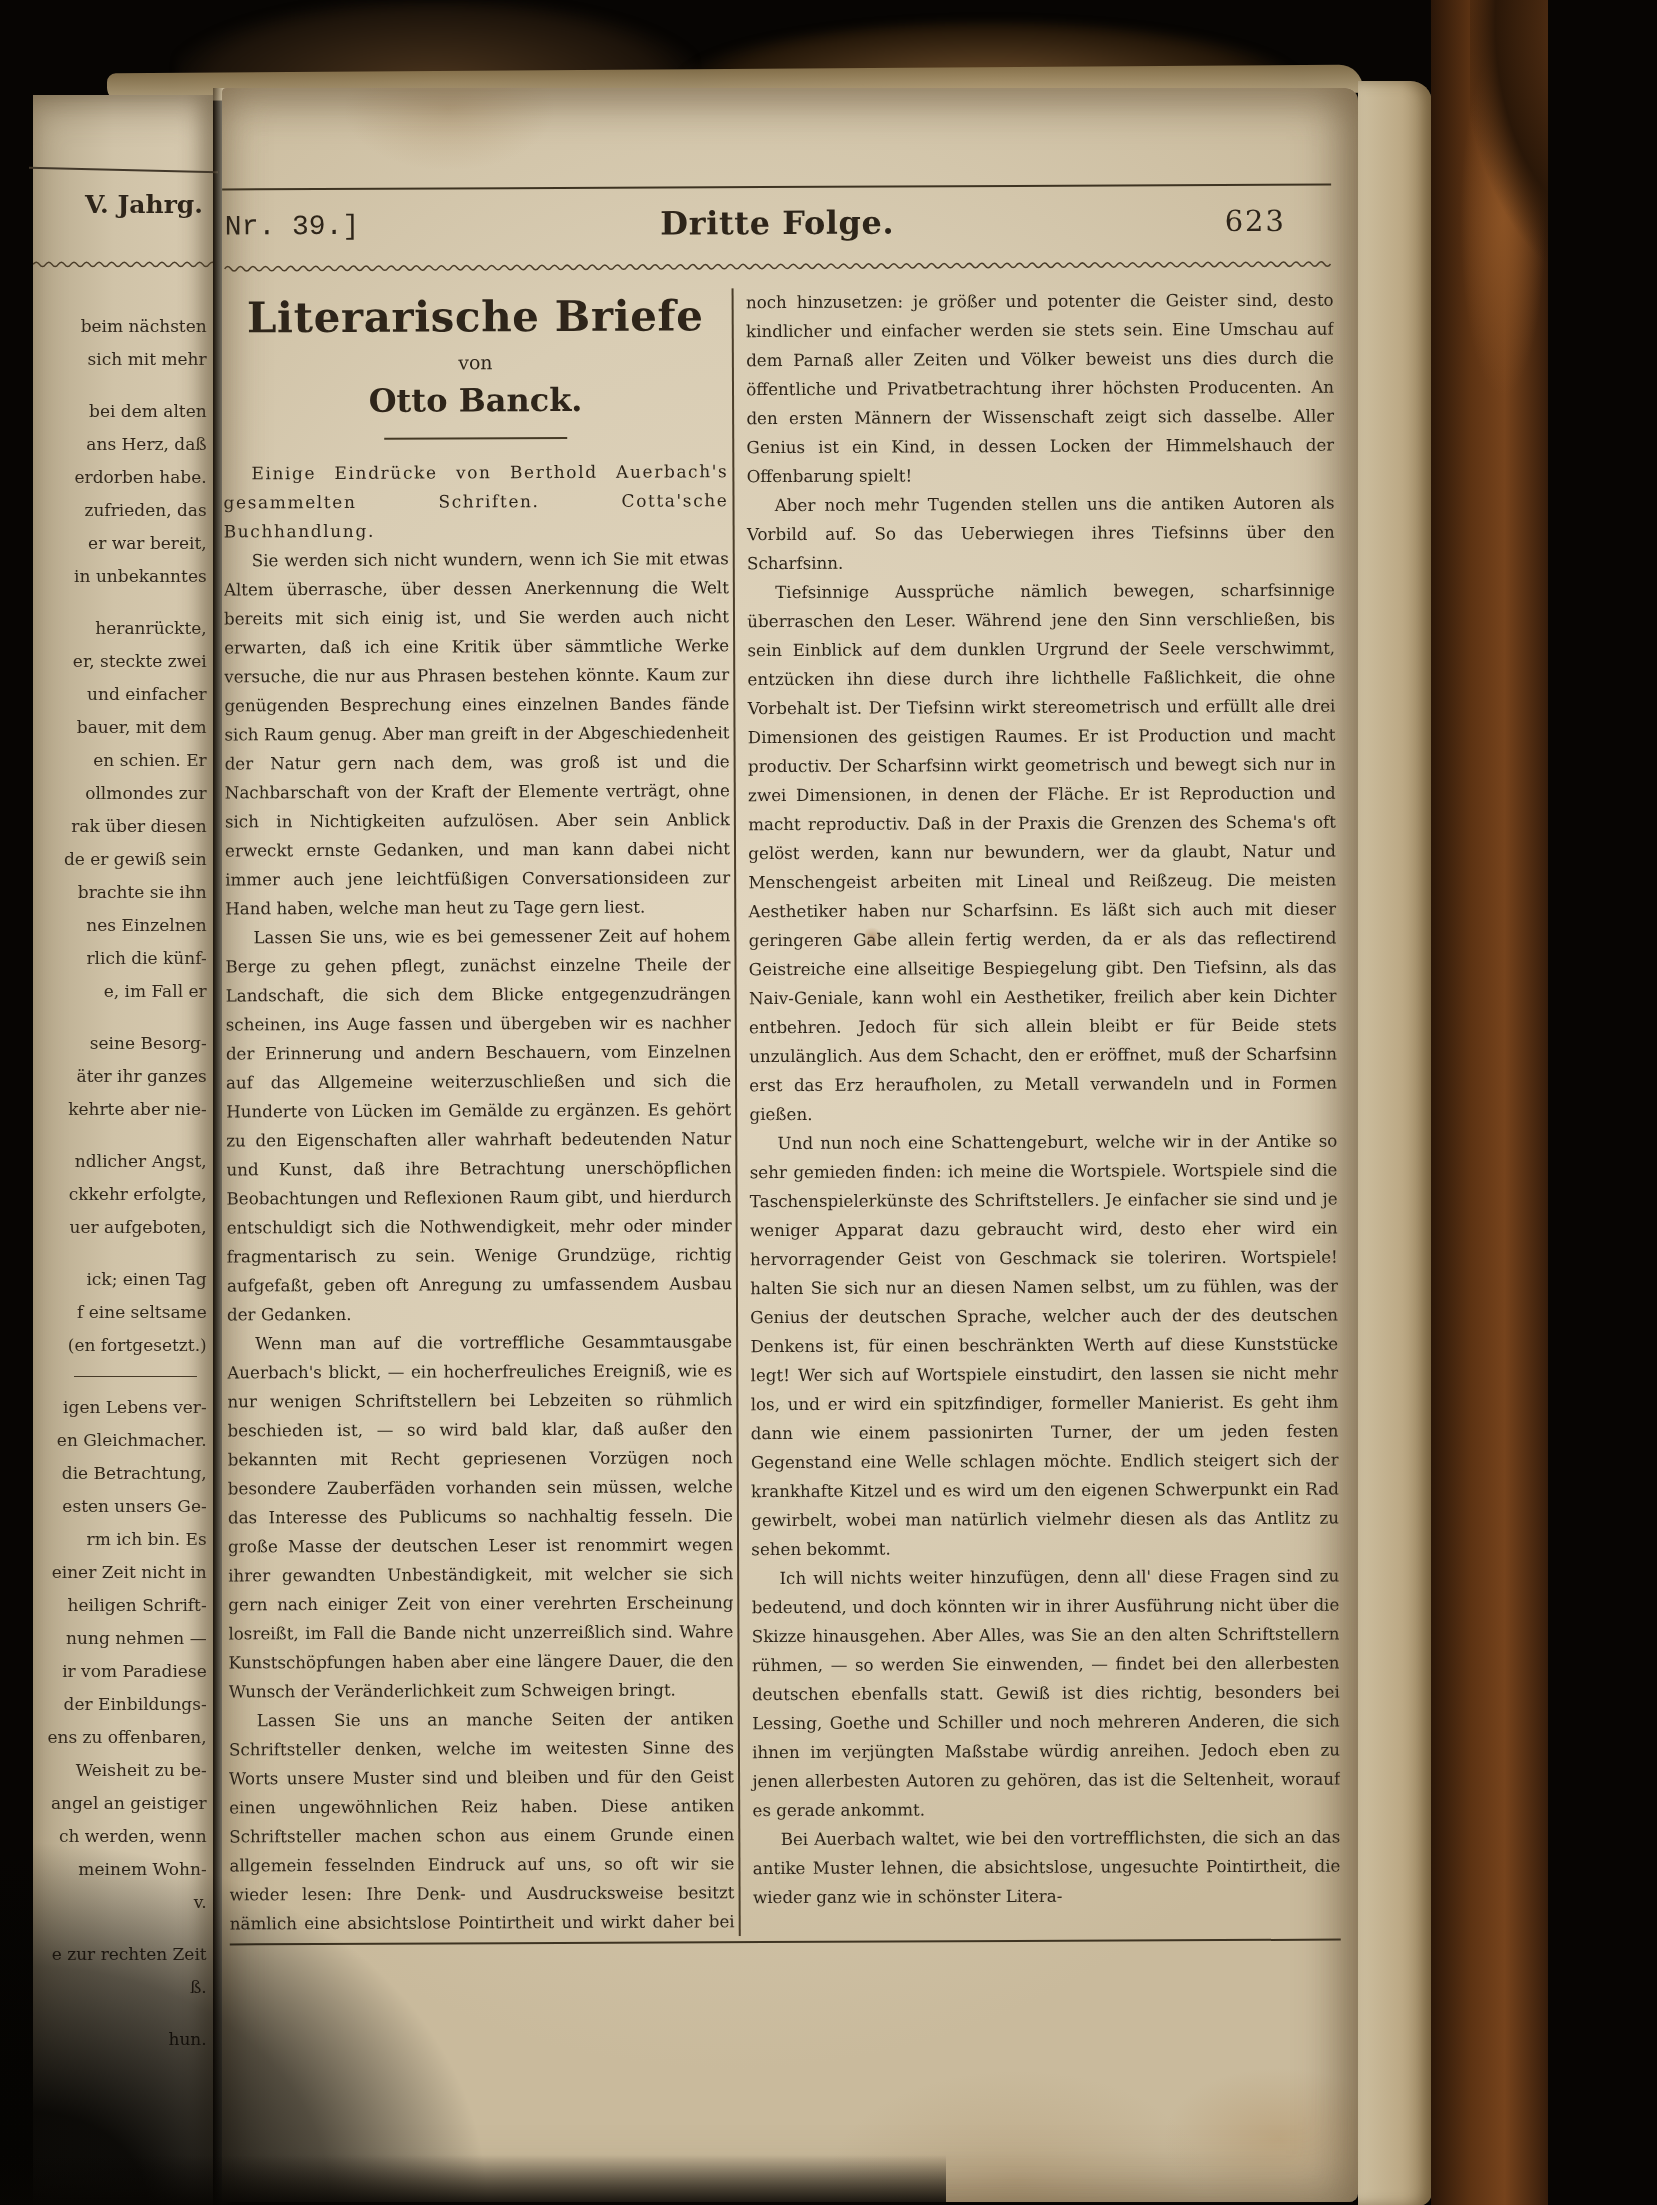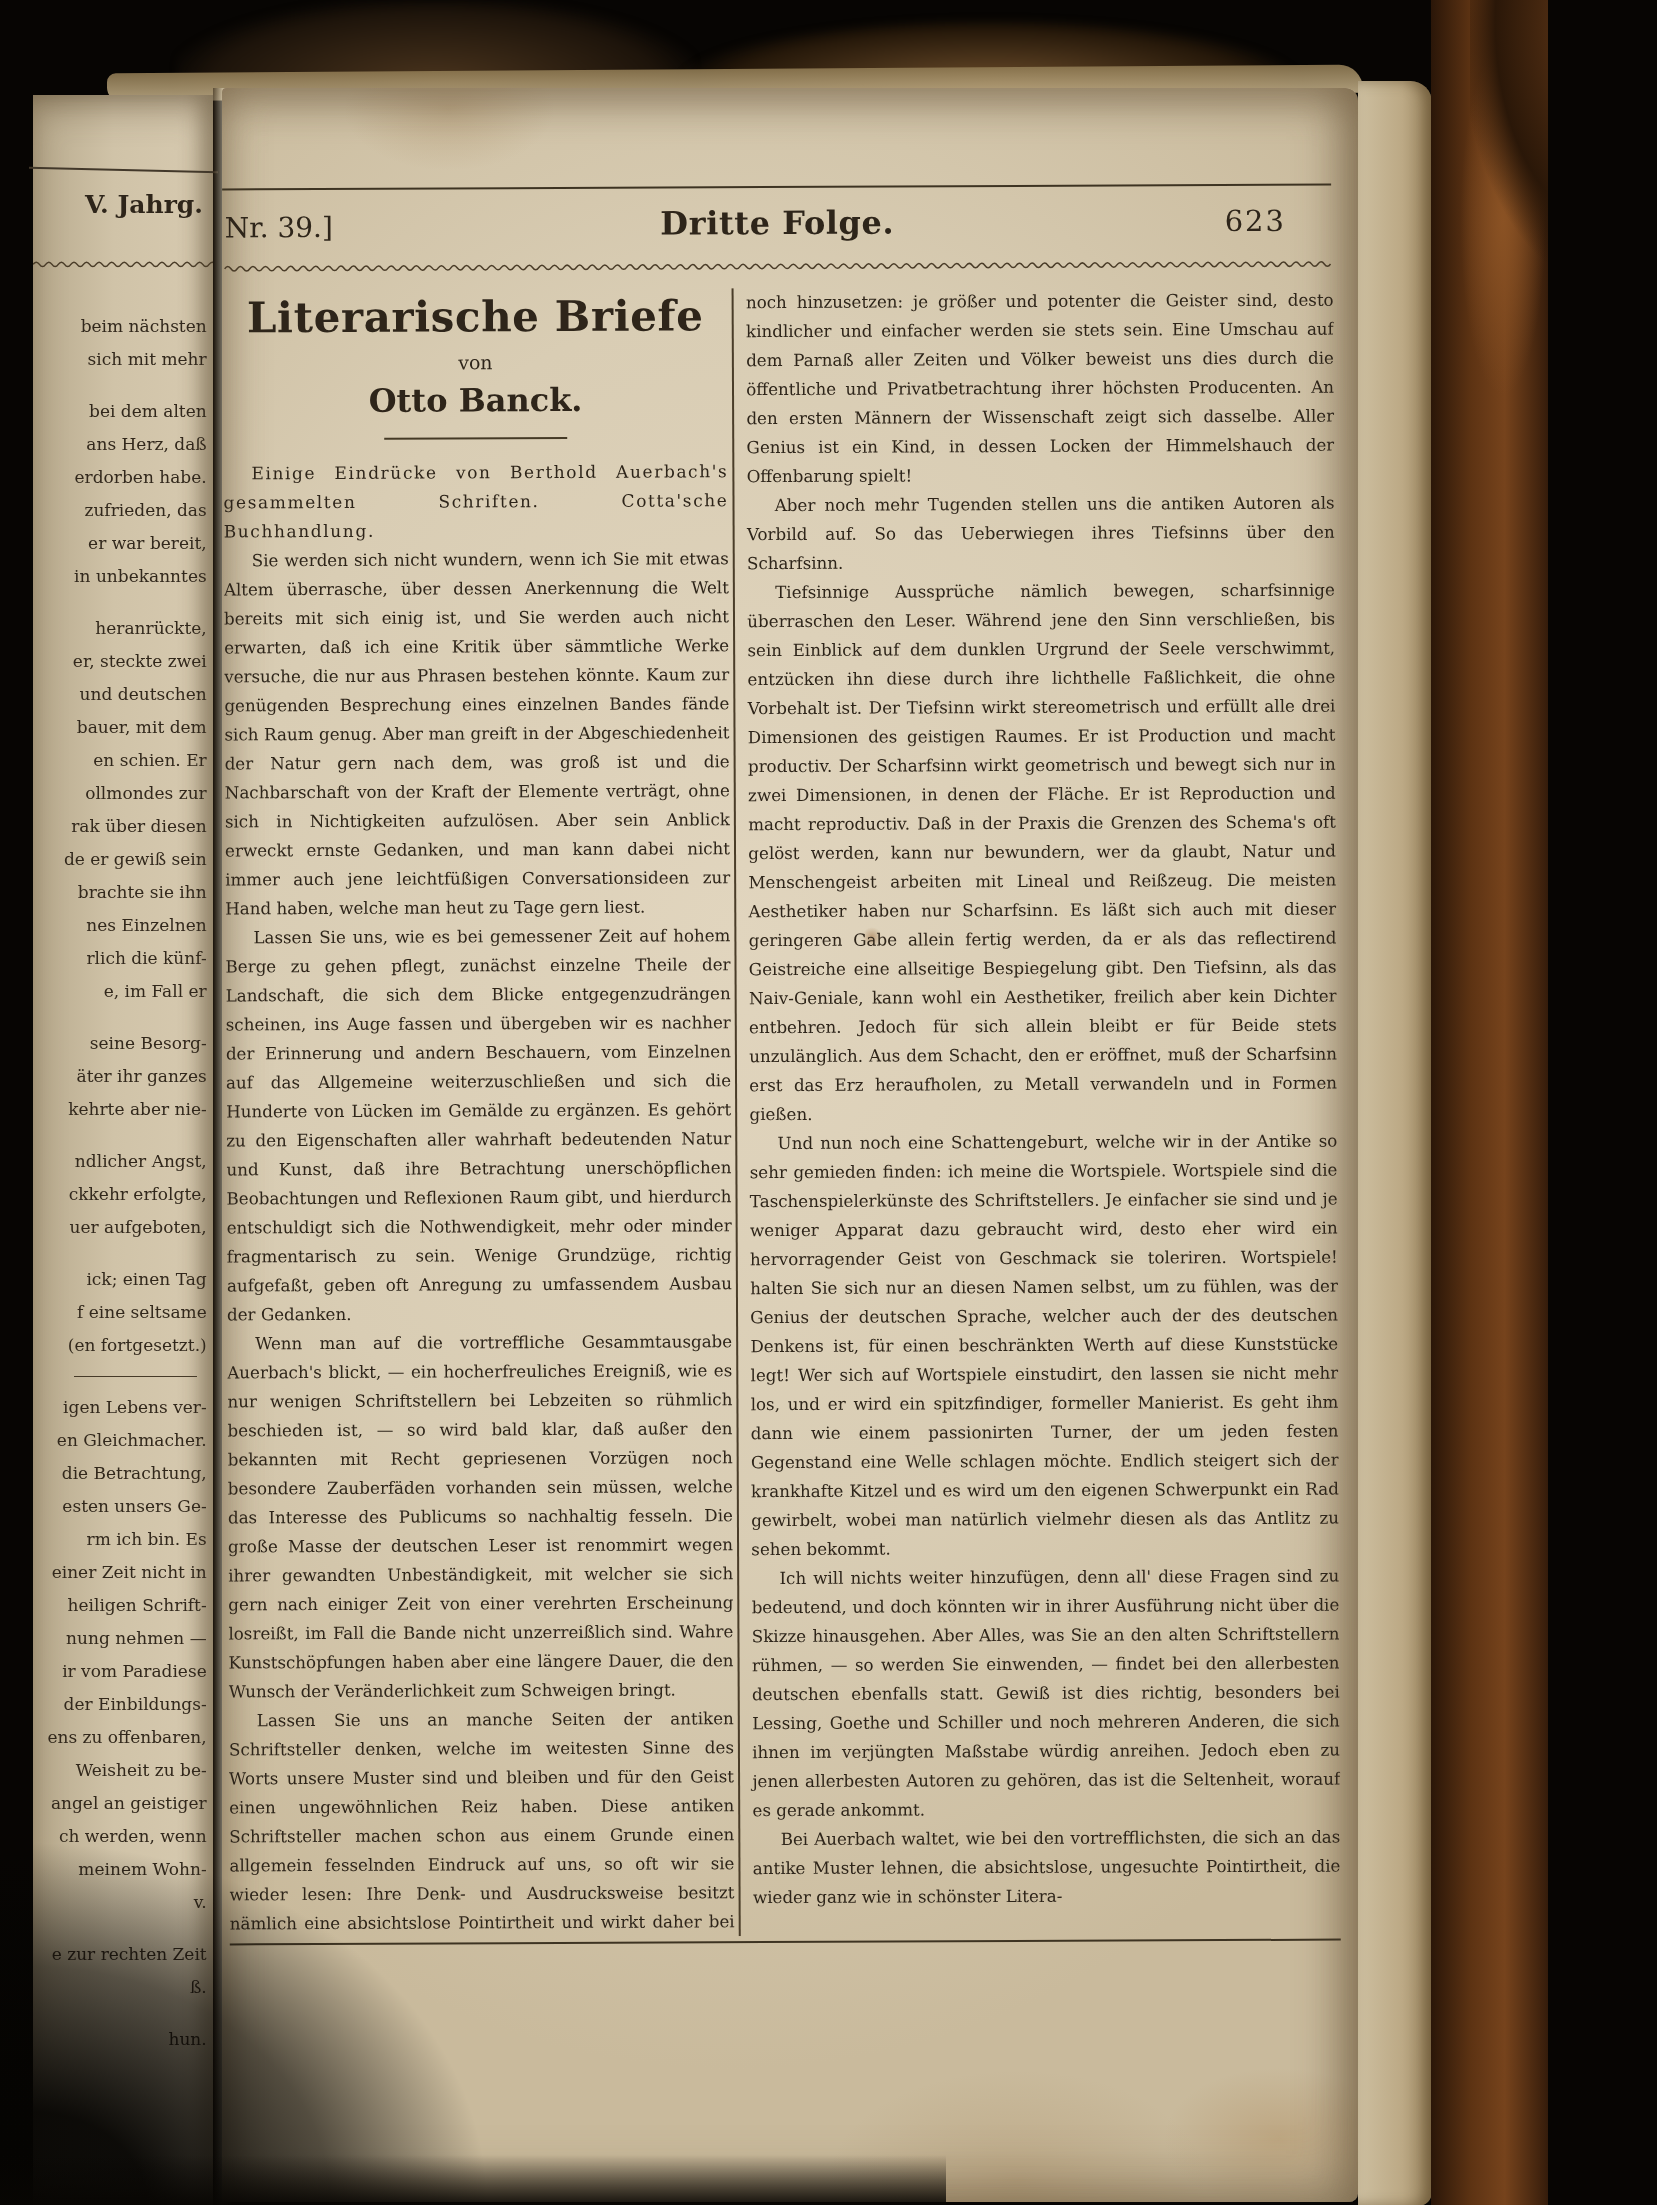--- a/index.html
+++ b/index.html
@@ -38,21 +38,21 @@
       radial-gradient(circle 14px at 650px 849px,rgba(140,85,35,.45),transparent 70%),
       radial-gradient(ellipse 164px 101px at 93% 97%,rgba(165,125,75,.32),transparent 70%),
       radial-gradient(ellipse 271px 158px at 70% 99%,rgba(150,115,70,.22),transparent 70%),
       radial-gradient(ellipse 151px 88px at 20% 1%,rgba(150,115,70,.25),transparent 70%),
       radial-gradient(ellipse 883px 1136px at 45% 40%,#e1d5be 0%,#d9cdb4 55%,#c9ba9c 100%);
     box-shadow:inset 0 19px 38px rgba(95,75,45,.35),inset -20px 0 44px rgba(95,75,45,.42),inset 0 -25px 50px rgba(95,75,45,.3);}
 
   .textblock{position:absolute;left:3.8px;top:98px;width:1111px;height:1779px;transform:rotate(-0.25deg);}
   .top-rule{position:absolute;top:0;left:0;width:1109px;height:1.9px;background:#3d3322;}
   .page-header{position:absolute;top:17.7px;left:2.5px;width:1105px;height:47px;}
-  .issue{position:absolute;left:0;top:5px;font-size:28px;}
+  .issue{position:absolute;left:0;top:5px;font-size:28px;font-family:Liberation Mono, monospace;}
   .section{position:absolute;left:0;right:0;top:0;text-align:center;font-size:32px;font-weight:bold;letter-spacing:0.6px;}
   .pagenum{position:absolute;right:44px;top:2.5px;font-size:29px;letter-spacing:1.9px;}
   .main-wave{position:absolute;top:76px;left:0;width:1109px;height:8.8px;overflow:hidden;}
 
   .columns{position:absolute;top:102px;left:0;width:1111px;height:1648px;overflow:hidden;display:flex;}
   .col-left{width:505px;}
   .col-divider{width:1.9px;background:#4a3d29;margin-left:3.8px;}
   .col-right{flex:1;padding-left:12.6px;}
 
   h1.title{font-size:42px;text-align:center;margin:2.5px 0 0;font-weight:700;letter-spacing:0.6px;}
@@ -103,21 +103,21 @@
         <div class="frag gap"></div>
         <div class="frag">bei dem alten</div>
         <div class="frag">ans Herz, daß</div>
         <div class="frag">erdorben habe.</div>
         <div class="frag">zufrieden, das</div>
         <div class="frag">er war bereit,</div>
         <div class="frag">in unbekanntes</div>
         <div class="frag gap"></div>
         <div class="frag">heranrückte,</div>
         <div class="frag">er, steckte zwei</div>
-        <div class="frag">und deutschen</div>
+        <div class="frag">und einfacher</div>
         <div class="frag">bauer, mit dem</div>
         <div class="frag">en schien. Er</div>
         <div class="frag">ollmondes zur</div>
         <div class="frag">rak über diesen</div>
         <div class="frag">de er gewiß sein</div>
         <div class="frag">brachte sie ihn</div>
         <div class="frag">nes Einzelnen</div>
         <div class="frag">rlich die künf-</div>
         <div class="frag">e, im Fall er</div>
         <div class="frag gap"></div>

